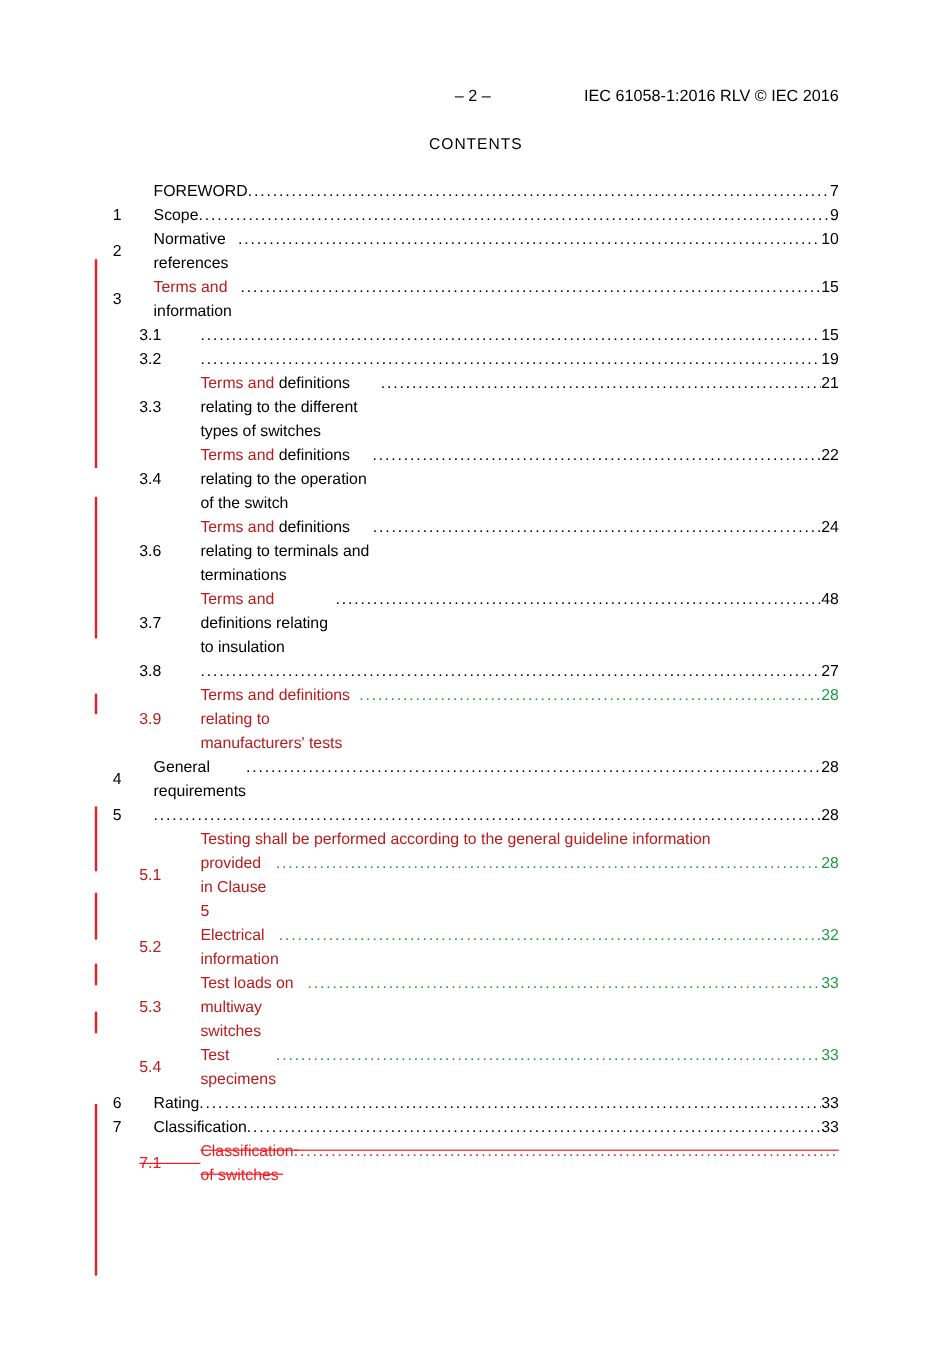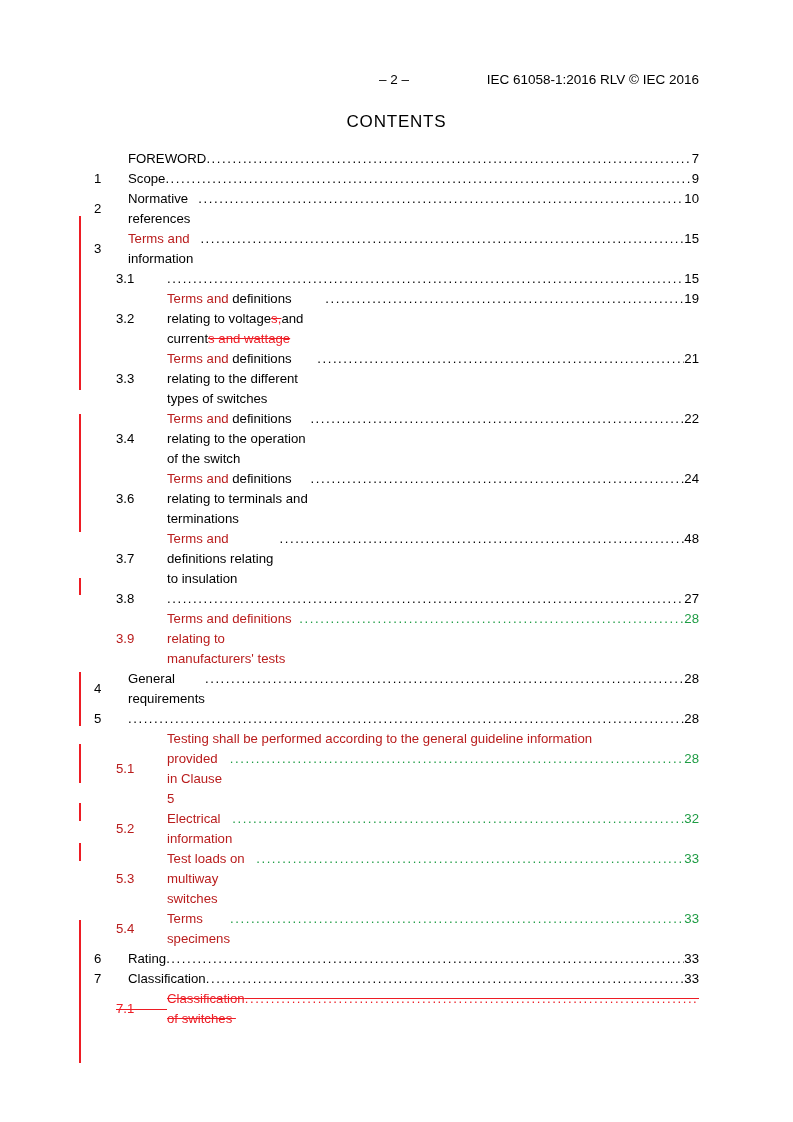--- a/index.html
+++ b/index.html
@@ -44,21 +44,21 @@
     right: 0;
     white-space: nowrap;
   }
 
   .contents-title {
     position: absolute;
     top: 112px;
     left: 0;
     width: 793px;
     text-align: center;
-    font-size: 17px;
+    font-size: 13px;
     letter-spacing: 0.8px;
   }
 
   
   .toc {
     position: absolute;
     top: 149px;
     left: 94px;
     width: 605px;
   }
@@ -221,21 +221,20 @@
           <div class="leaderline">
             <span class="leader"></span>
             <span class="pg">15</span>
           </div>
         </div>
       </div>
       <div class="toc-row lvl2">
         <span class="num">3.2</span>
         <div class="titlewrap">
           <div class="leaderline">
-            <span class="ttext"><span class="ins">Terms and </span><span>definitions relating to voltage</span><span class="del">s,</span><span>and current</span><span class="del">s and wattage</span><span> </span></span>
             <span class="leader"></span>
             <span class="pg">19</span>
           </div>
         </div>
       </div>
       <div class="toc-row lvl2">
         <span class="num">3.3</span>
         <div class="titlewrap">
           <div class="leaderline">
             <span class="ttext"><span class="ins">Terms and </span><span>definitions relating to the different types of switches </span></span>
@@ -340,21 +339,21 @@
             <span class="ttext"><span class="ins">Test loads on multiway switches</span></span>
             <span class="leader ins-leader"></span>
             <span class="pg ins">33</span>
           </div>
         </div>
       </div>
       <div class="toc-row lvl2">
         <span class="num ins">5.4</span>
         <div class="titlewrap">
           <div class="leaderline">
-            <span class="ttext"><span class="ins">Terms specimens</span></span>
+            <span class="ttext"><span class="ins">Test specimens</span></span>
             <span class="leader ins-leader"></span>
             <span class="pg ins">33</span>
           </div>
         </div>
       </div>
       <div class="toc-row lvl1">
         <span class="num">6</span>
         <div class="titlewrap">
           <div class="leaderline">
             <span class="ttext"><span>Rating </span></span>

